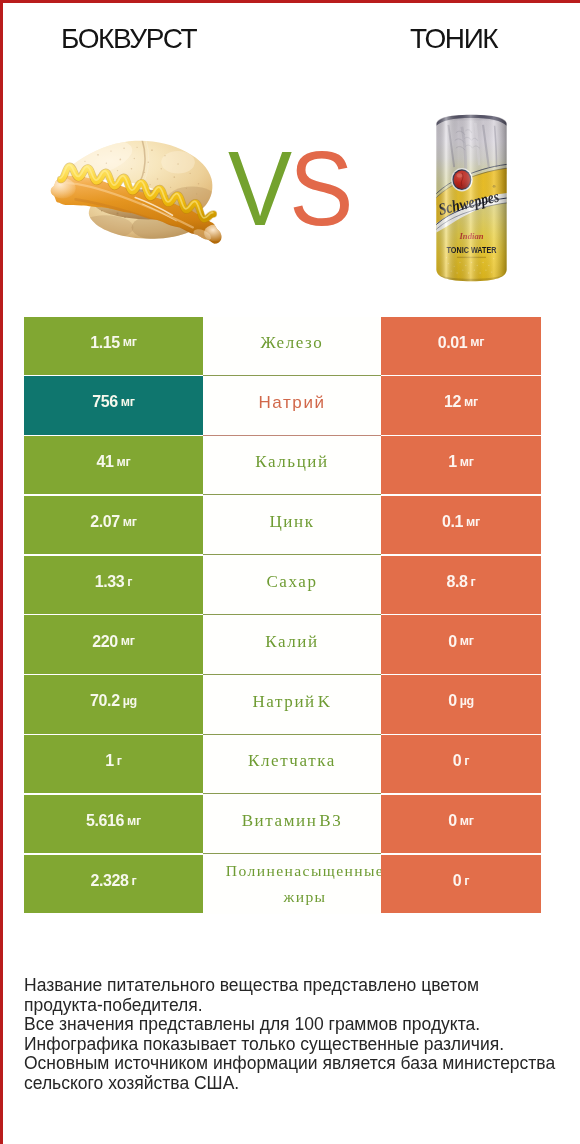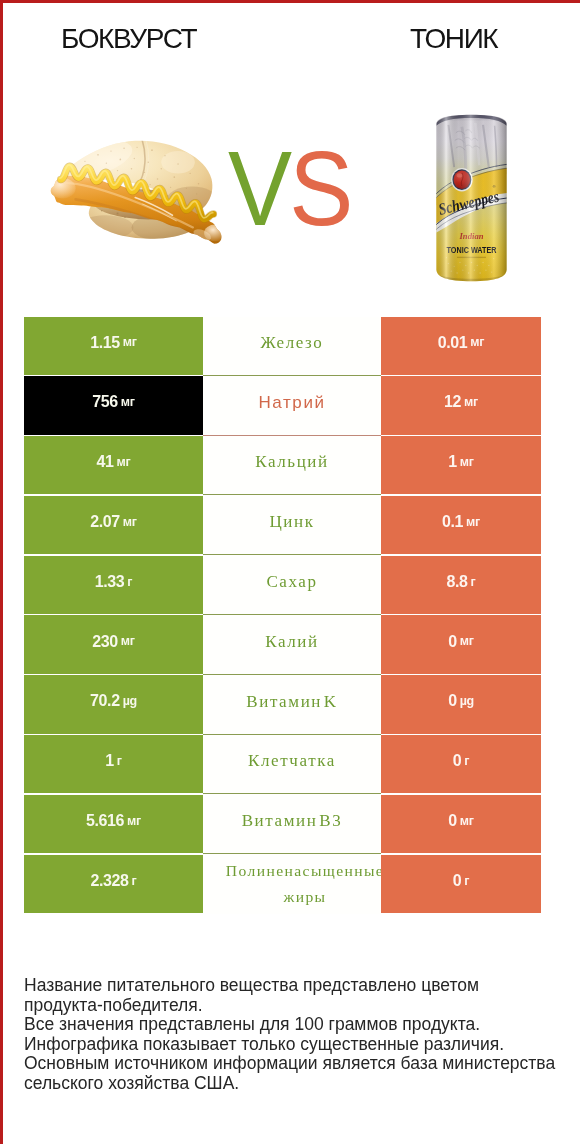--- a/index.html
+++ b/index.html
@@ -30,21 +30,21 @@
 .cell-left{left:0;width:179px;color:#f7f8ec;}
 .cell-mid{left:179px;width:178px;background:#fffffd;height:59.8px;}
 .cell-right{left:357px;width:160px;color:#fdf4ef;}
 .val{font-size:16px;font-weight:700;letter-spacing:-0.4px;white-space:nowrap;line-height:1;position:relative;top:-3px;}
 .val.u{font-size:12.5px;font-weight:700;margin-left:3px;letter-spacing:-0.3px;top:-3px;}
 .lbl.long{font-size:15.6px;letter-spacing:1.4px;padding-left:26px;line-height:26px;top:-1px;}
 .lbl{font-size:17px;font-weight:400;text-align:center;line-height:21px;white-space:normal;position:relative;top:-4px;letter-spacing:1.6px;word-spacing:-4px;}
 .win-green .cell-left{background:#81a732;}
 .win-green .cell-right{background:#e26e4a;}
 .win-green .lbl{color:#6f9c33;font-family:Liberation Serif, serif;}
-.win-orange .cell-left{background:#000000;}
+.win-orange .cell-left{background:#0f766e;}
 .win-orange .cell-right{background:#e26e4a;}
 .win-orange .lbl{color:#d1684a;}
 .sep{position:absolute;left:179px;width:178px;height:1px;top:58.4px;}
 .sep-green{background:#8a9c52;}
 .sep-orange{background:#c08878;}
 
 
 .footer{position:absolute;left:21px;top:973px;width:536px;font-size:17.5px;line-height:19.6px;color:#262626;}
 .footer div{white-space:normal;}
 </style>
@@ -400,39 +400,39 @@
           <span class="lbl">Сахар</span>
         </div>
         <div class="cell cell-right">
           <span class="val">8.8</span>
           <span class="val u">г</span>
         </div>
         <div class="sep sep-green"></div>
       </div>
       <div class="row win-green">
         <div class="cell cell-left">
-          <span class="val">230</span>
+          <span class="val">220</span>
           <span class="val u">мг</span>
         </div>
         <div class="cell cell-mid">
           <span class="lbl">Калий</span>
         </div>
         <div class="cell cell-right">
           <span class="val">0</span>
           <span class="val u">мг</span>
         </div>
         <div class="sep sep-green"></div>
       </div>
       <div class="row win-green">
         <div class="cell cell-left">
           <span class="val">70.2</span>
           <span class="val u">µg</span>
         </div>
         <div class="cell cell-mid">
-          <span class="lbl">Витамин K</span>
+          <span class="lbl">Натрий K</span>
         </div>
         <div class="cell cell-right">
           <span class="val">0</span>
           <span class="val u">µg</span>
         </div>
         <div class="sep sep-green"></div>
       </div>
       <div class="row win-green">
         <div class="cell cell-left">
           <span class="val">1</span>

